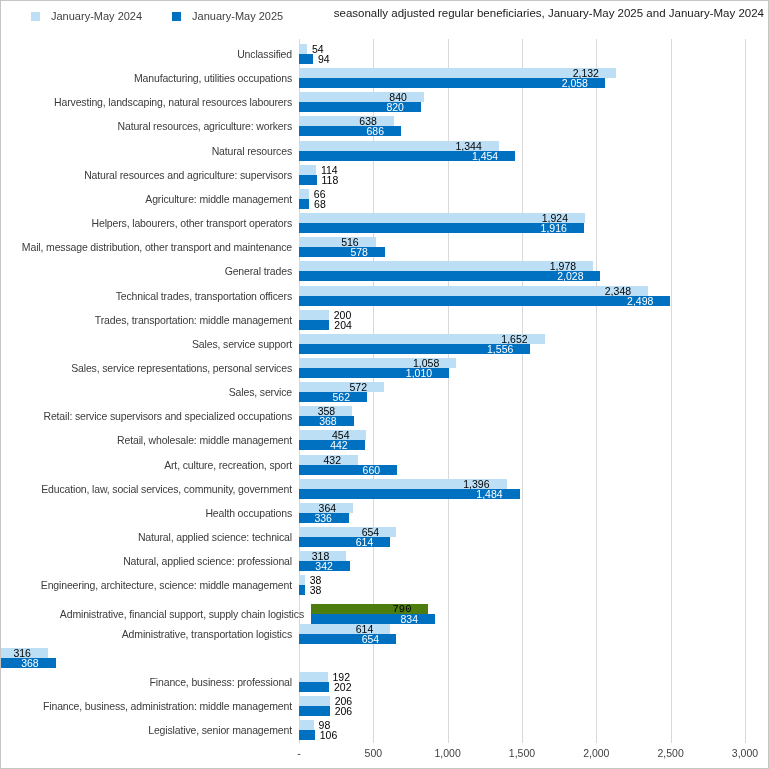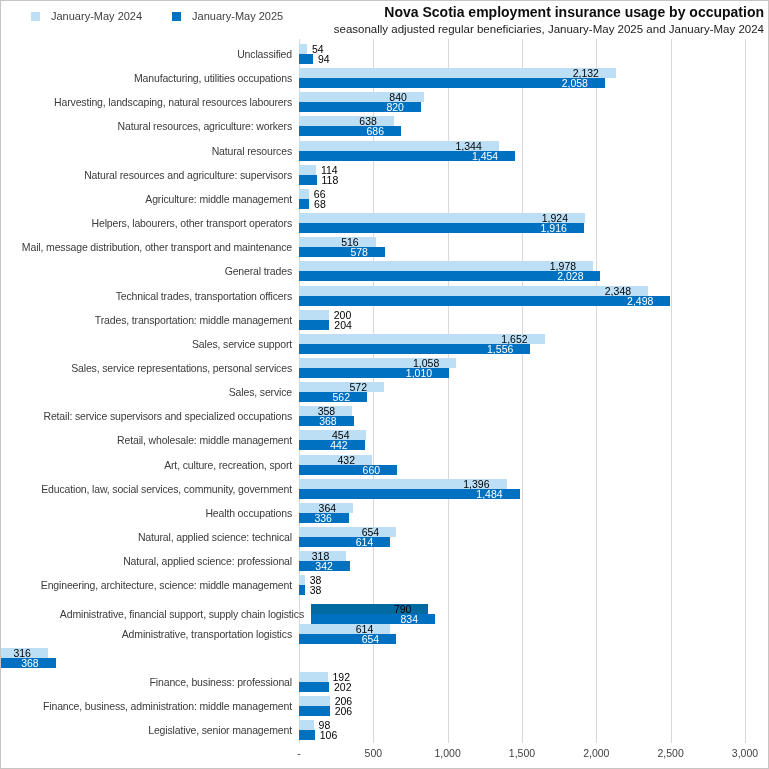--- a/index.html
+++ b/index.html
@@ -37,21 +37,20 @@
     <div class="legend-item">
       <span class="swatch" style="background: rgb(189, 223, 245);"></span>
       <span>January-May 2024</span>
     </div>
     <div class="legend-item">
       <span class="swatch" style="background: rgb(0, 112, 192);"></span>
       <span>January-May 2025</span>
     </div>
   </div>
   <div class="titles">
-    <div class="title">Nova Scotia employment insurance usage by occupation</div>
     <div class="subtitle">seasonally adjusted regular beneficiaries, January-May 2025 and January-May 2024</div>
   </div>
   <div class="plot" id="plot">
       <div class="gridline" style="left: 298px;"></div>
       <span class="xtick" style="left: 298px;">-</span>
       <div class="gridline" style="left: 372.333px;"></div>
       <span class="xtick" style="left: 372.333px;">500</span>
       <div class="gridline" style="left: 446.667px;"></div>
       <span class="xtick" style="left: 446.667px;">1,000</span>
       <div class="gridline" style="left: 521px;"></div>
@@ -245,21 +244,21 @@
             <span class="val inside" style="color: rgb(0, 0, 0);">454</span>
           </div>
           <div class="bar b25" style="width: 65.7107px; background: rgb(0, 112, 192);">
             <span class="val inside" style="color: rgb(255, 255, 255);">442</span>
           </div>
         </div>
       </div>
       <div class="row" style="top: 413.55px;">
         <div class="cat">Art, culture, recreation, sport</div>
         <div class="bars">
-          <div class="bar b24" style="width: 73px; background: rgb(189, 223, 245);">
+          <div class="bar b24" style="width: 59px; background: rgb(189, 223, 245);">
             <span class="val inside" style="color: rgb(0, 0, 0);">432</span>
           </div>
           <div class="bar b25" style="width: 98.12px; background: rgb(0, 112, 192);">
             <span class="val inside" style="color: rgb(255, 255, 255);">660</span>
           </div>
         </div>
       </div>
       <div class="row" style="top: 437.7px;">
         <div class="cat">Education, law, social services, community, government</div>
         <div class="bars">
@@ -311,21 +310,21 @@
             <span class="val outside" style="left: 10.6493px;">38</span>
           </div>
           <div class="bar b25" style="width: 5.64933px; background: rgb(0, 112, 192);">
             <span class="val outside" style="left: 10.6493px;">38</span>
           </div>
         </div>
       </div>
       <div class="row" style="top: 563px; margin-left: 12px;">
         <div class="cat">Administrative, financial support, supply chain logistics</div>
         <div class="bars">
-          <div class="bar b24" style="width: 117.447px; background: #0369a1;">
+          <div class="bar b24" style="width: 117.447px; background: #4d7c0f; font-family: Liberation Mono, monospace;">
             <span class="val inside" style="color: rgb(0, 0, 0);">790</span>
           </div>
           <div class="bar b25" style="width: 123.988px; background: rgb(0, 112, 192);">
             <span class="val inside" style="color: rgb(255, 255, 255);">834</span>
           </div>
         </div>
       </div>
       <div class="row" style="top: 582.6px;">
         <div class="cat">Administrative, transportation logistics</div>
         <div class="bars">

